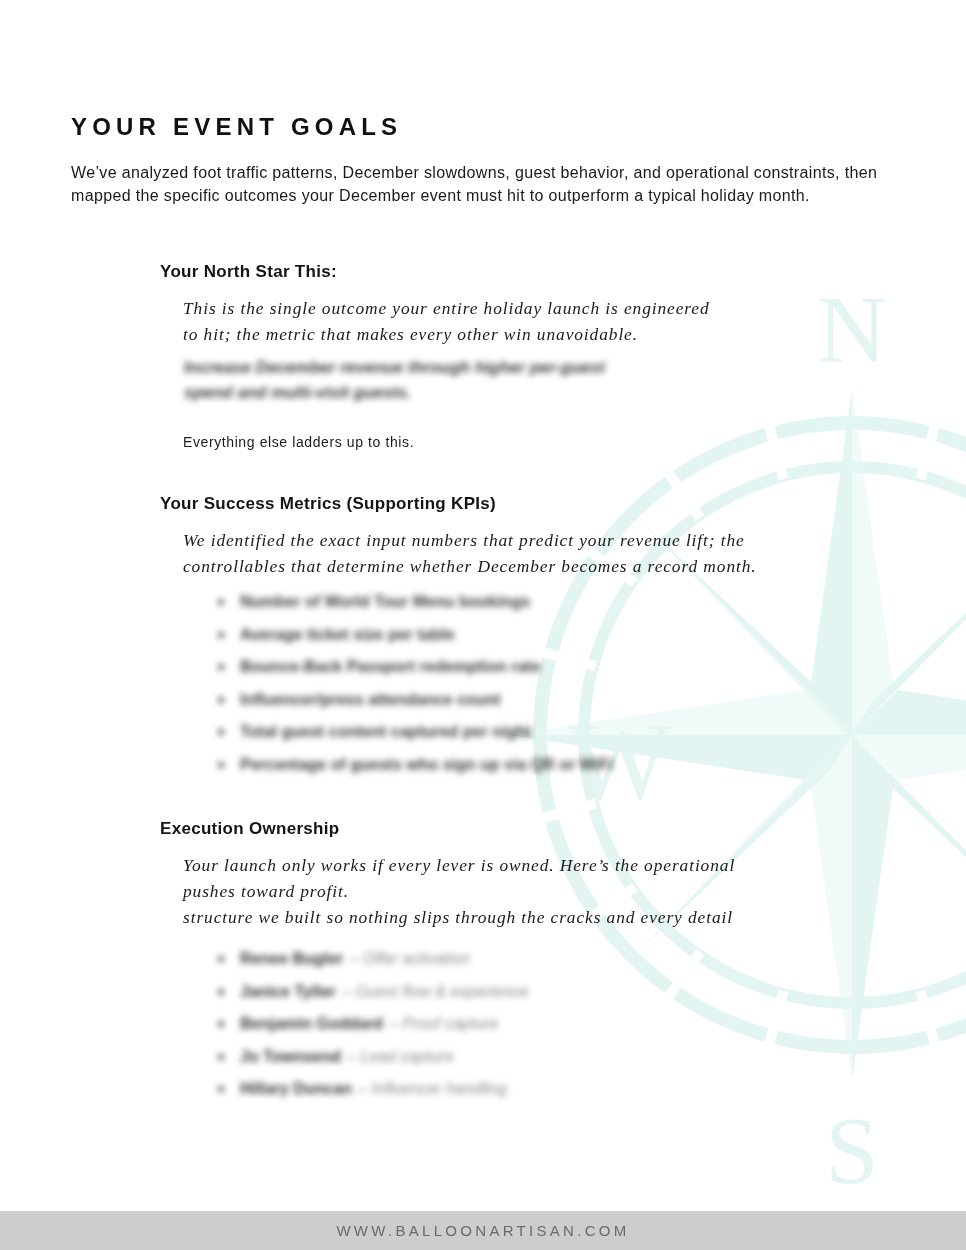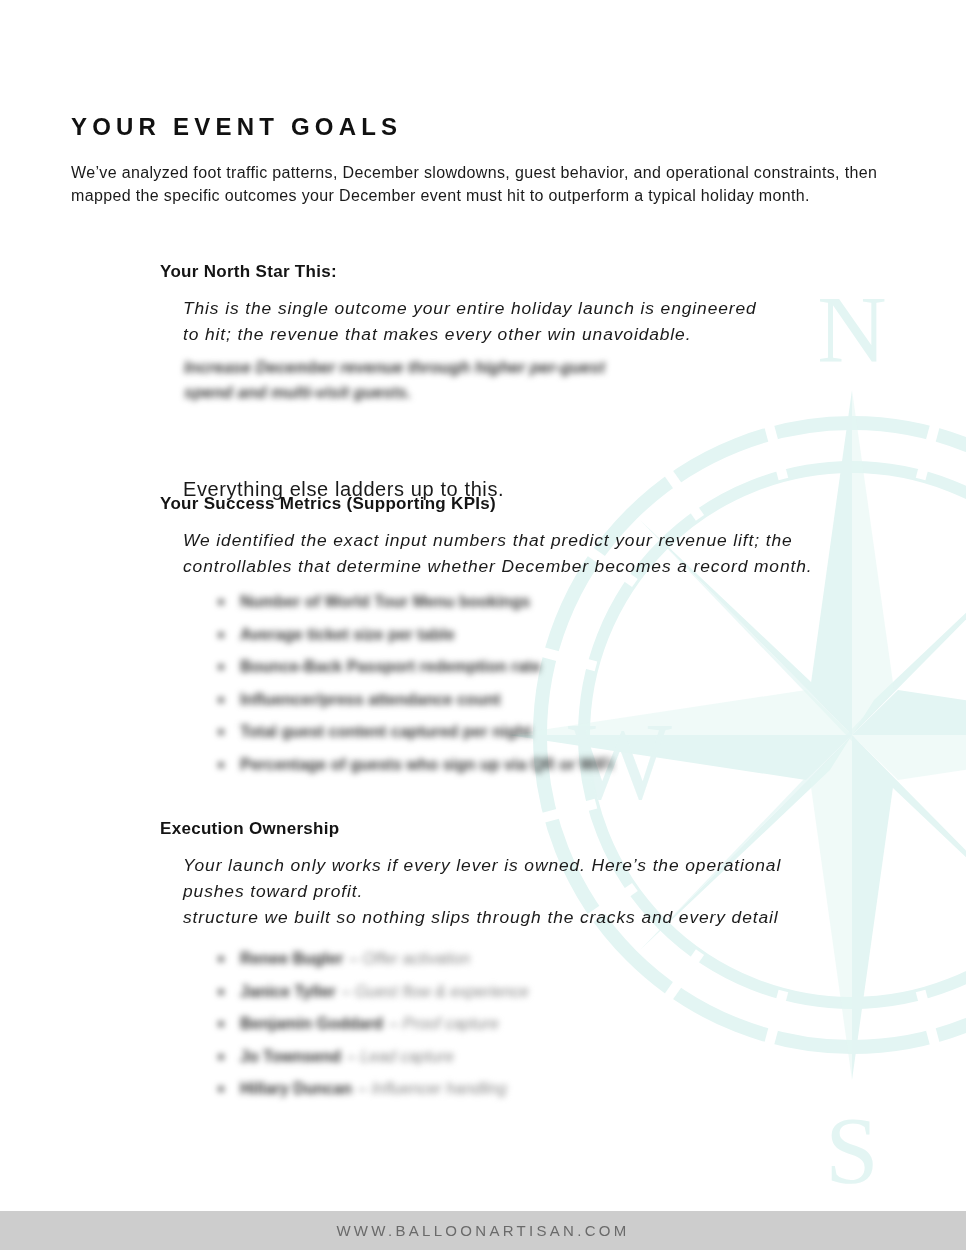--- a/index.html
+++ b/index.html
@@ -18,25 +18,25 @@
     .intro {
       position: absolute; left: 71px; top: 162px; width: 860px;
       font-size: 16px; line-height: 22.5px; color: #1a1a1a; letter-spacing: 0.35px;
     }
     .h2 {
       position: absolute; left: 160px;
       font-weight: 700; font-size: 17px; color: #141414; letter-spacing: 0.3px;
     }
     .ital {
       position: absolute; left: 183px;
-      font-style: italic; font-size: 17.4px; line-height: 26px; color: #1a1a1a; letter-spacing: 0.9px;
+      font-style: italic; font-size: 17.4px; line-height: 26px; color: #1a1a1a; letter-spacing: 0.9px; font-family: Liberation Serif, serif;
     }
     .plain {
       position: absolute; left: 183px;
-      font-size: 20px; color: #1a1a1a; letter-spacing: 0.6px; margin-top: 44px;
+      font-size: 14px; color: #1a1a1a; letter-spacing: 0.6px;
     }
     .blur { filter: blur(3.2px); color: #3a3a3a; }
     .goal { position: absolute; left: 184px; top: 355px; width: 560px; font-size: 16.5px; line-height: 25px; font-style: italic; font-weight: 700; }
 
     ul.bl { position: absolute; left: 218px; list-style: none; }
     ul.bl li { font-size: 16px; height: 32.5px; line-height: 32.5px; display: flex; align-items: center; white-space: nowrap; }
     ul.bl li .dot { display: inline-block; width: 6px; height: 6px; border-radius: 50%; background: #555; margin-right: 16px; }
     ul.bl li .name { font-weight: 700; color: #333; }
     ul.bl li .role { color: #8a8a8a; margin-left: 6px; font-style: italic; }
     ul.bl li .kpi { font-weight: 700; color: #3a3a3a; }
@@ -96,21 +96,21 @@
 </svg>
 
 <div class="page">
 
   <h1 class="title">YOUR EVENT GOALS</h1>
   <p class="intro">We’ve analyzed foot traffic patterns, December slowdowns, guest behavior, and operational constraints, then mapped the specific outcomes your December event must hit to outperform a typical holiday month.</p>
 
   <h2 class="h2" style="top:262px">Your North Star This:</h2>
   <div class="ital" style="top:295px">
     <div>This is the single outcome your entire holiday launch is engineered</div>
-    <div>to hit; the revenue that makes every other win unavoidable.</div>
+    <div>to hit; the metric that makes every other win unavoidable.</div>
   </div>
   <div class="goal blur">
     <div>Increase December revenue through higher per-guest</div>
     <div>spend and multi-visit guests.</div>
   </div>
   <p class="plain" style="top:434px">Everything else ladders up to this.</p>
 
   <h2 class="h2" style="top:494px">Your Success Metrics (Supporting KPIs)</h2>
   <div class="ital" style="top:527px">
     <div>We identified the exact input numbers that predict your revenue lift; the</div>

